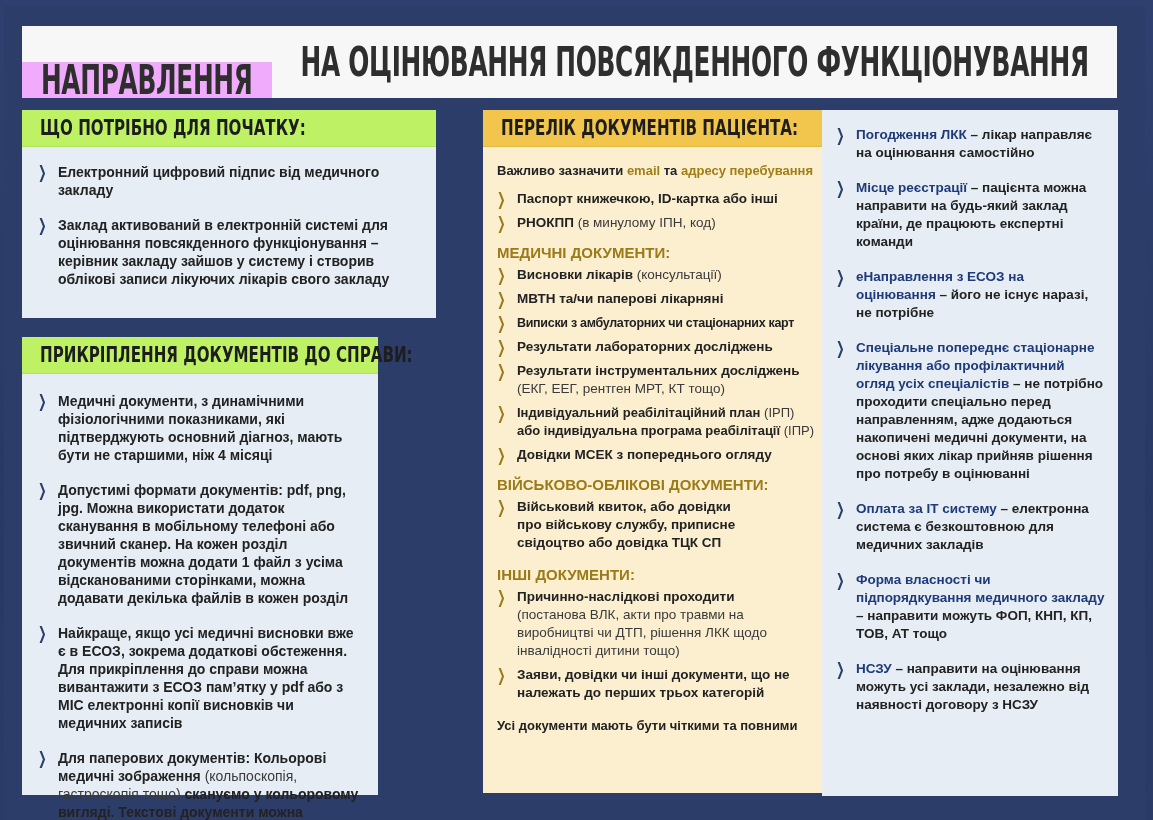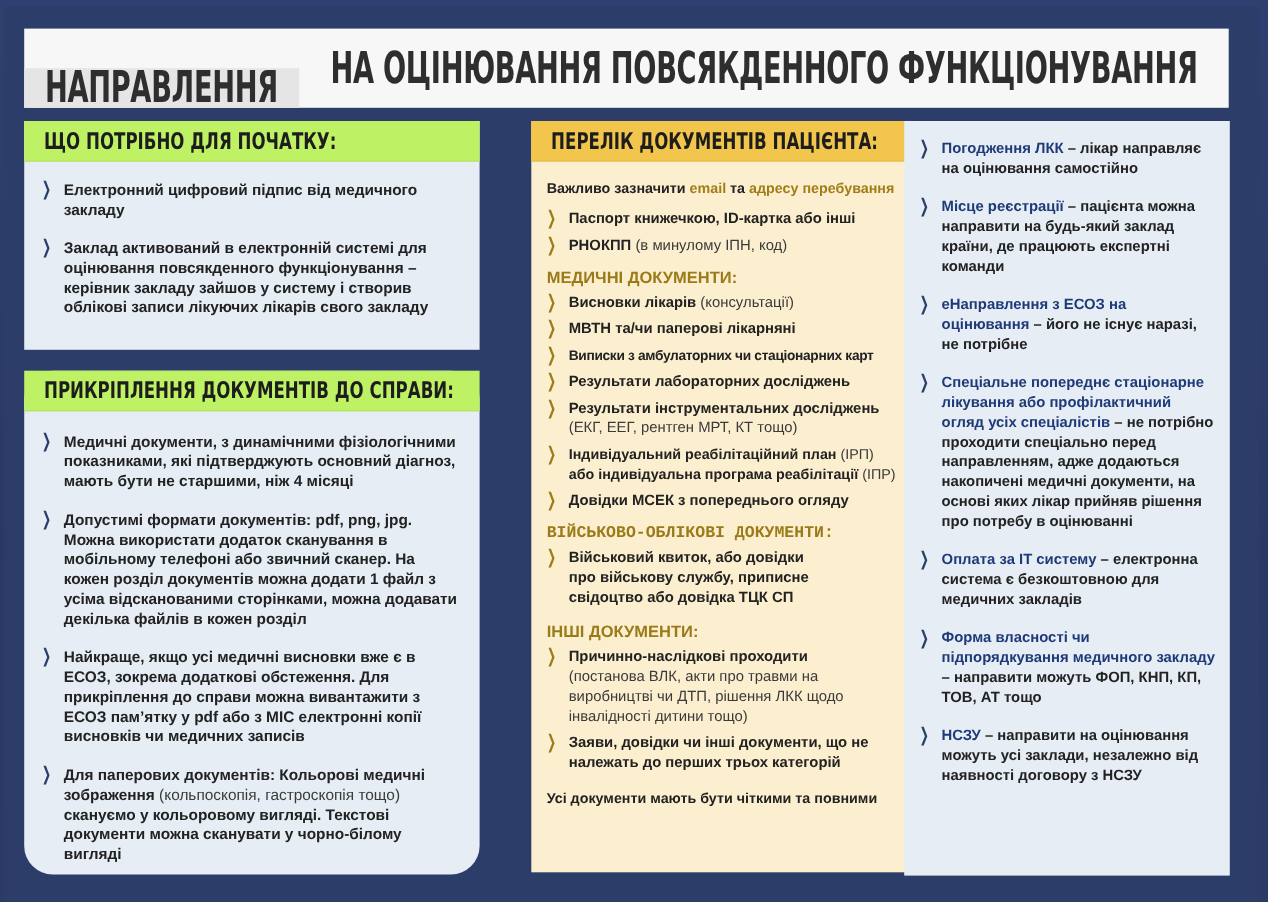--- a/index.html
+++ b/index.html
@@ -8,21 +8,21 @@
     background: #2b3a66;
     background: linear-gradient(180deg, #2f4070 0%, #2a3963 60%, #2c3b66 100%);
     font-family: "DejaVu Sans", sans-serif;
     position: relative;
   }
   .frame { position: absolute; left: 4px; top: 6px; right: 8px; bottom: 0; background: #2d3d6a; }
   .title-bar {
     position: absolute; left: 22px; top: 26px; width: 1095px; height: 72px;
     display: flex; background: #f7f7f7;
   }
-  .title-left-wrap { width: 250px; background: #e5e5e5; overflow: hidden; display:flex; align-items:center; justify-content:center;margin-top:36px; }
+  .title-left-wrap { width: 250px; background: #f0abfc; overflow: hidden; display:flex; align-items:center; justify-content:center;margin-top:36px; }
   .title-right-wrap { flex: 1; display: flex; align-items: center; justify-content: center; overflow: hidden; }
   .title-text {
     font-family: "DejaVu Sans", sans-serif; font-weight: bold; font-size: 40px; color: #2e2e2e;
     display: inline-block; transform: scaleX(0.70); white-space: nowrap; letter-spacing: -0.5px;
   }
   .card { position: absolute; }
   .card-head {
     height: 37px; display: flex; align-items: center; padding-left: 18px;
     border-bottom: 1px solid rgba(0,0,0,0.06);
   }
@@ -71,21 +71,21 @@
       <span class="chev">❯</span>
       <span class="itxt">Електронний цифровий підпис від медичного закладу</span>
     </div>
     <div class="item">
       <span class="chev">❯</span>
       <span class="itxt">Заклад активований в електронній системі для оцінювання повсякденного функціонування – керівник закладу зайшов у систему і створив облікові записи лікуючих лікарів свого закладу</span>
     </div>
   </div>
 </div>
 
-<div class="card blue" style="left:22px; top:337px; width:414px; height:458px;border-radius:26px;">
+<div class="card blue" style="left:22px; top:337px; width:356px; height:458px;">
   <div class="card-head">
     <span class="h">ПРИКРІПЛЕННЯ ДОКУМЕНТІВ ДО СПРАВИ:</span>
   </div>
   <div class="card-body" style="padding-top:18px;">
     <div class="item">
       <span class="chev">❯</span>
       <span class="itxt">Медичні документи, з динамічними фізіологічними показниками, які підтверджують основний діагноз, мають бути не старшими, ніж 4 місяці</span>
     </div>
     <div class="item">
       <span class="chev">❯</span>
@@ -143,21 +143,21 @@
     </div>
     <div class="y-item">
       <span class="chev">❯</span>
       <span class="itxt" style="font-size:13px;"><span>Індивідуальний реабілітаційний план</span><span class="light"> (ІРП)</span><br><span>або індивідуальна програма реабілітації</span><span class="light"> (ІПР)</span></span>
     </div>
     <div class="y-item">
       <span class="chev">❯</span>
       <span class="itxt"><span>Довідки МСЕК з попереднього огляду</span></span>
     </div>
 
-    <div class="subhead" style="margin-top:12px;font-family:Liberation Mono, monospace;">ВІЙСЬКОВО-ОБЛІКОВІ ДОКУМЕНТИ:</div>
+    <div class="subhead" style="margin-top:12px;">ВІЙСЬКОВО-ОБЛІКОВІ ДОКУМЕНТИ:</div>
     <div class="y-item">
       <span class="chev">❯</span>
       <span class="itxt" style="padding-right:60px;"><span>Військовий квиток, або довідки про військову службу, приписне свідоцтво або довідка ТЦК СП</span></span>
     </div>
 
     <div class="subhead" style="margin-top:14px;">ІНШІ ДОКУМЕНТИ:</div>
     <div class="y-item">
       <span class="chev">❯</span>
       <span class="itxt"><span>Причинно-наслідкові проходити</span><br><span class="light">(постанова ВЛК, акти про травми на виробництві чи ДТП, рішення ЛКК щодо інвалідності дитини тощо)</span></span>
     </div>

